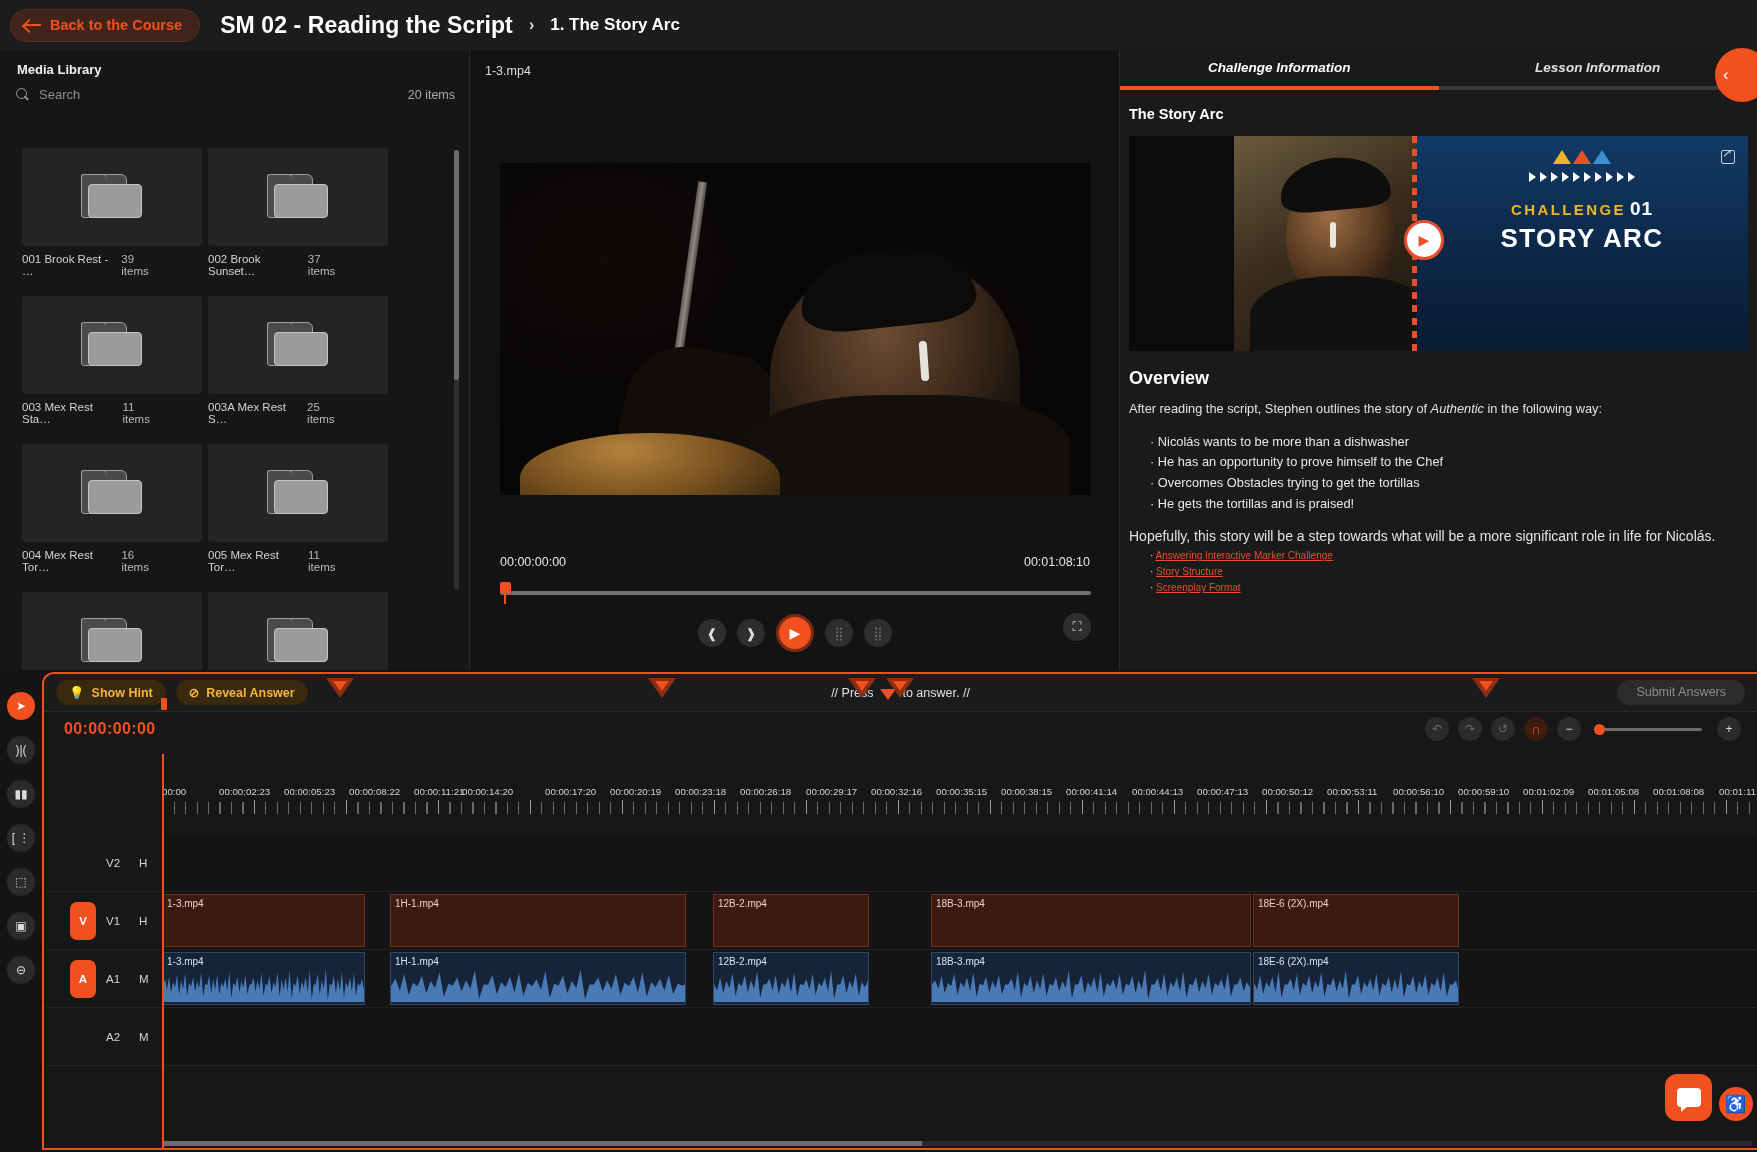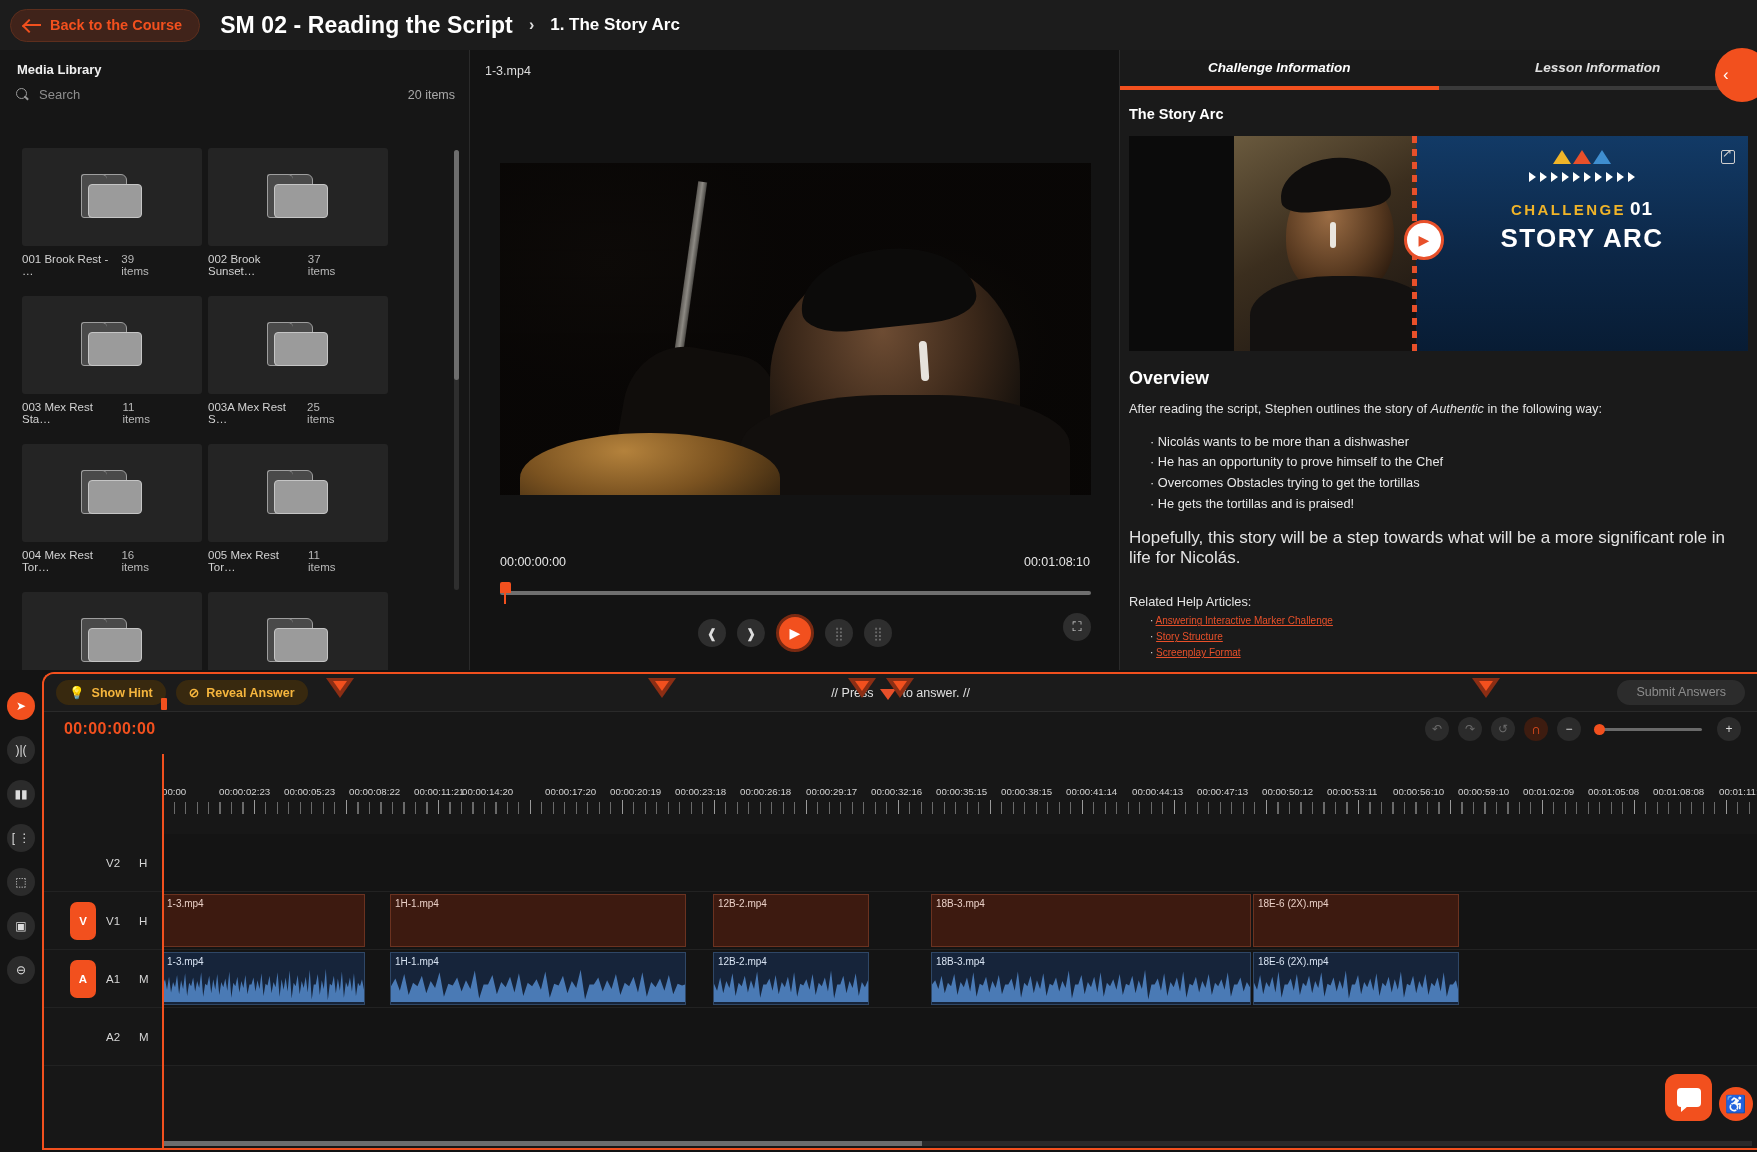--- a/index.html
+++ b/index.html
@@ -260,21 +260,21 @@
     content:""; position:absolute; inset:0; border:1.6px solid #cfcfcf; border-radius:2px;
   }
   .hero-expand:after {
     content:"↗"; position:absolute; left:1px; top:-4px; color:#cfcfcf; font-size:12px;
   }
   .ov-h { font-size: 18px; font-weight: bold; color:#fff; padding: 17px 0 0 9px; }
   .ov-p { font-size: 12.8px; color:#e3e3e3; padding: 11px 14px 0 9px; line-height: 1.45; }
   .ov-list { padding: 13px 0 0 30px; }
   .ov-list li { list-style:none; font-size:12.8px; color:#e8e8e8; line-height:1.62; }
   .ov-list li:before { content:"· "; color:#e8e8e8; }
-  .ov-p2 { font-size: 17px; color:#e3e3e3; padding: 14px 8px 0 9px; }
+  .ov-p2 { font-size: 14px; color:#e3e3e3; padding: 14px 8px 0 9px; }
   .rel-h { font-size:12.8px; color:#e3e3e3; padding: 26px 0 0 9px; }
   .rel-list { padding: 4px 0 0 30px; }
   .rel-list li { list-style:none; font-size:10px; line-height:1.58; }
   .rel-list li:before { content:"· "; color:#e8e8e8; }
   .rel-list a { color:#e8502a; text-decoration: underline; cursor:pointer; }
 
   .collapse-tab {
     position: absolute; left: 1715px; top: 48px; width: 54px; height: 54px;
     border-radius: 27px; background: #f2501e; display:flex; align-items:center;
     justify-content:flex-start; padding-left:8px; color:#fff; font-size:17px; cursor:pointer;
@@ -612,21 +612,20 @@
     <div class="ov-p">
       <span>After reading the script, Stephen outlines the story of </span><em>Authentic</em><span> in the following way:</span>
     </div>
     <ul class="ov-list">
       <li>Nicolás wants to be more than a dishwasher</li>
       <li>He has an opportunity to prove himself to the Chef</li>
       <li>Overcomes Obstacles trying to get the tortillas</li>
       <li>He gets the tortillas and is praised!</li>
     </ul>
     <div class="ov-p2">Hopefully, this story will be a step towards what will be a more significant role in life for Nicolás.</div>
-    <div class="rel-h">Related Help Articles:</div>
     <ul class="rel-list">
       <li><a>Answering Interactive Marker Challenge</a></li>
       <li><a>Story Structure</a></li>
       <li><a>Screenplay Format</a></li>
     </ul>
   </div>
 
   <div class="collapse-tab">‹</div>
 
   <div class="tl-left">

